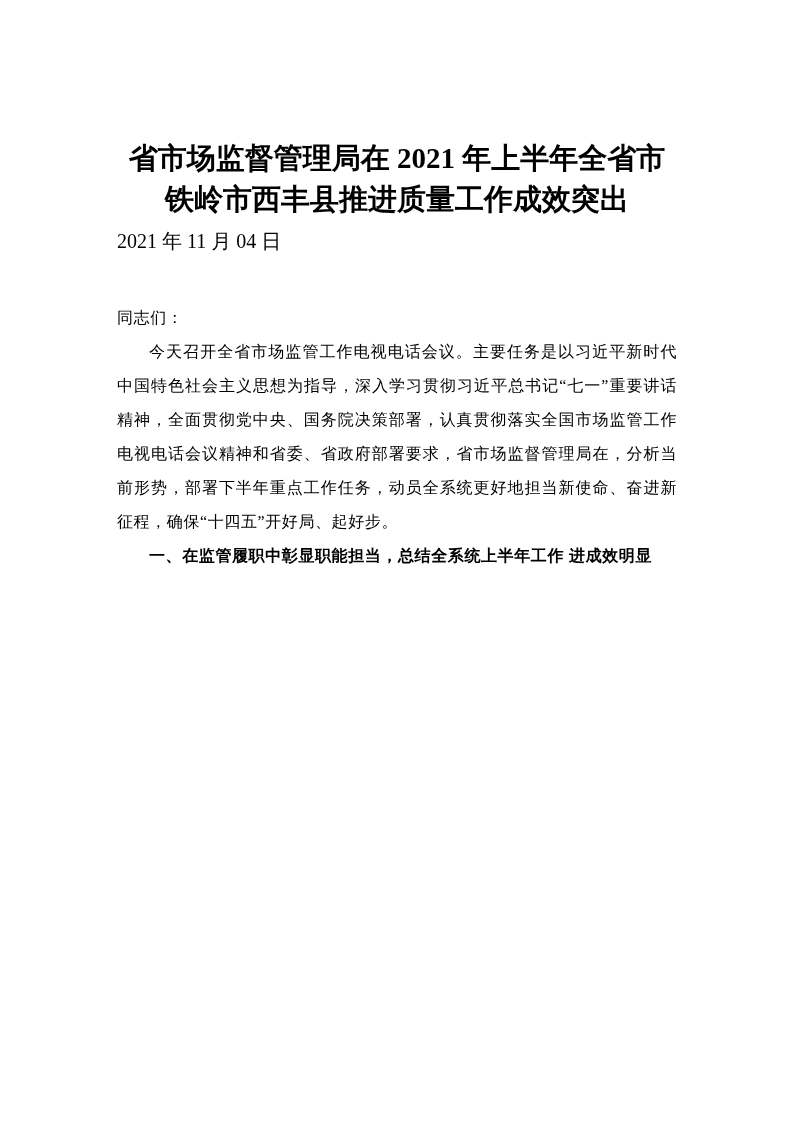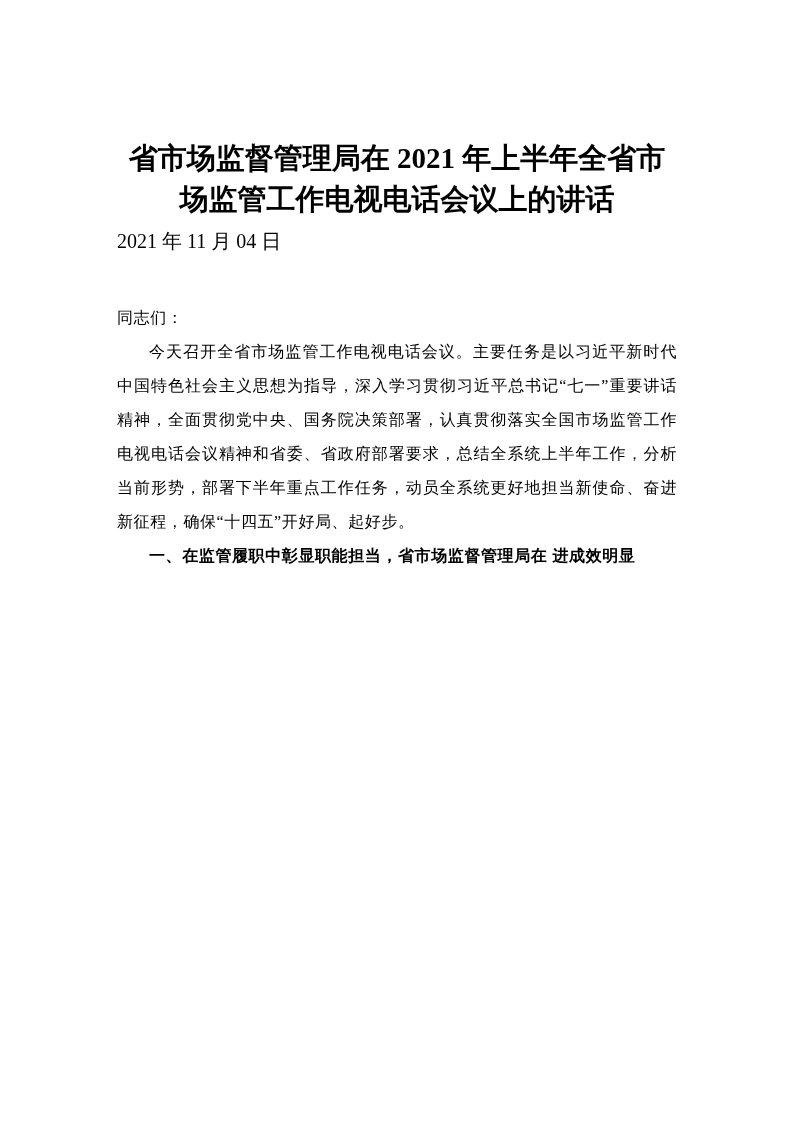--- a/index.html
+++ b/index.html
@@ -56,29 +56,29 @@
     font-weight: bold;
   }
 </style>
 </head>
 <body>
 
 <div class="page">
 
   <h1 class="doc-title">
     <span class="title-line">省市场监督管理局在 2021 年上半年全省市</span>
-    <span class="title-line">场监管工作电视电话会议上的讲话</span>
+    <span class="title-line">铁岭市西丰县推进质量工作成效突出</span>
   </h1>
 
   <div class="doc-date">2021 年 11 月 04 日</div>
 
   <div class="doc-body">
 
     <p class="salutation">同志们：</p>
 
-    <p class="indent">今天召开全省市场监管工作电视电话会议。主要任务是以习近平新时代中国特色社会主义思想为指导，深入学习贯彻习近平总书记“七一”重要讲话精神，全面贯彻党中央、国务院决策部署，认真贯彻落实全国市场监管工作电视电话会议精神和省委、省政府部署要求，总结全系统上半年工作，分析当前形势，部署下半年重点工作任务，动员全系统更好地担当新使命、奋进新征程，确保“十四五”开好局、起好步。</p>
+    <p class="indent">今天召开全省市场监管工作电视电话会议。主要任务是以习近平新时代中国特色社会主义思想为指导，深入学习贯彻习近平总书记“七一”重要讲话精神，全面贯彻党中央、国务院决策部署，认真贯彻落实全国市场监管工作电视电话会议精神和省委、省政府部署要求，省市场监督管理局在，分析当前形势，部署下半年重点工作任务，动员全系统更好地担当新使命、奋进新征程，确保“十四五”开好局、起好步。</p>
 
-    <p class="indent section-heading">一、在监管履职中彰显职能担当，省市场监督管理局在 进成效明显</p>
+    <p class="indent section-heading">一、在监管履职中彰显职能担当，总结全系统上半年工作 进成效明显</p>
 
 
   </div>
 
 </div>
 
 </body></html>

